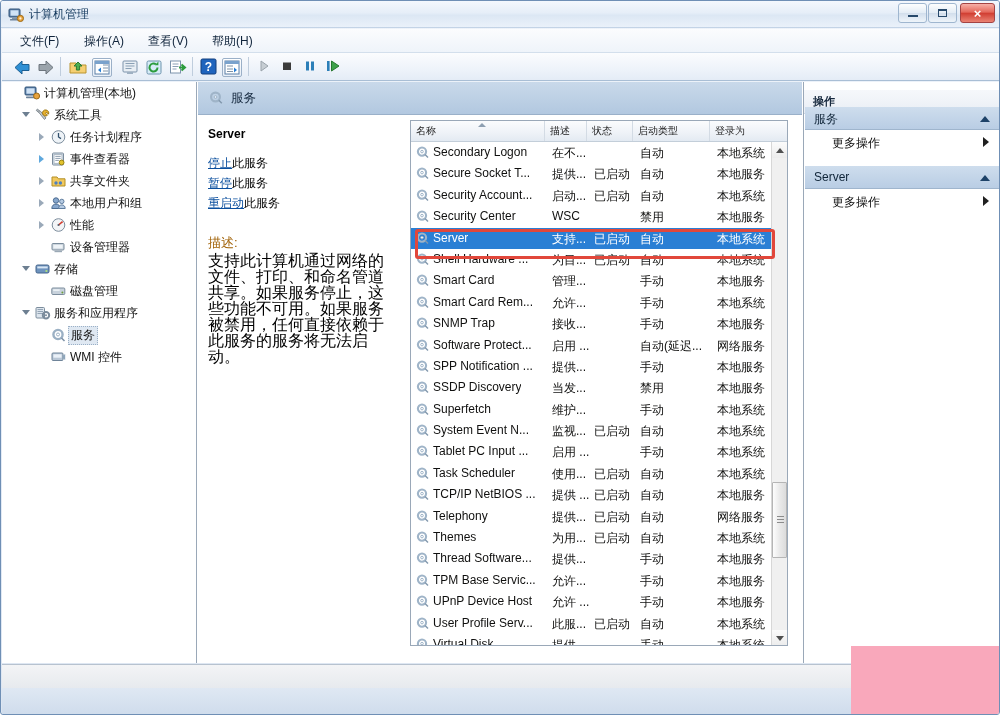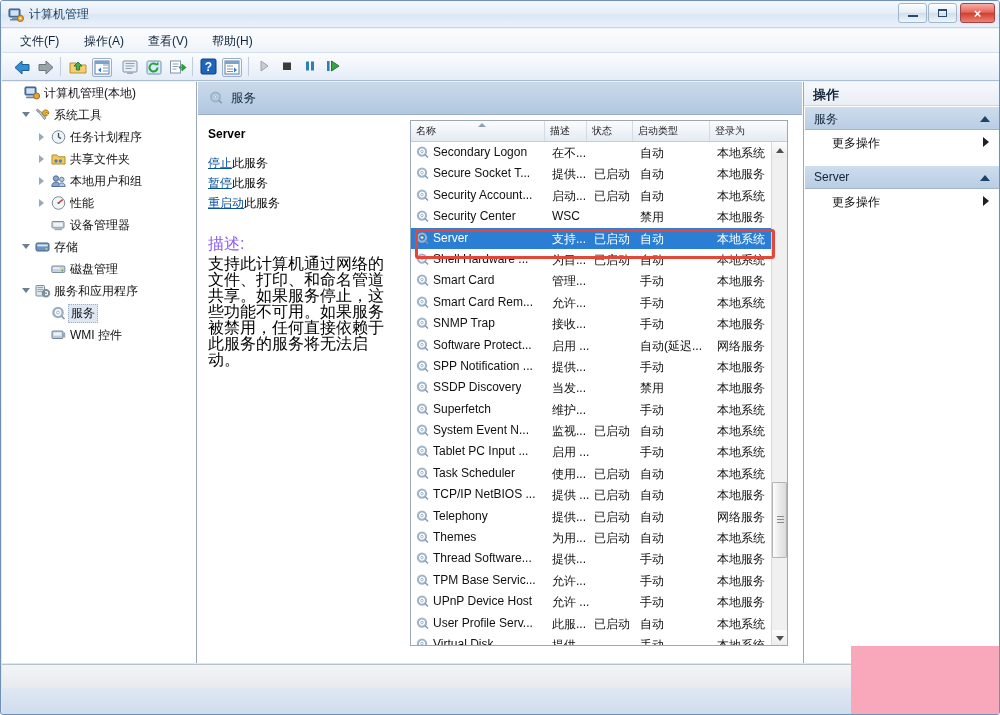--- a/index.html
+++ b/index.html
@@ -149,21 +149,21 @@
     position: absolute; left: 0; top: 34px; width: 211px; height: 547px;
     background: #ffffff;
     padding: 8px 10px 0 10px;
     overflow: hidden;
   }
   #detail-title { font-size: 12px; font-weight: bold; color: #000000; margin: 3px 0 14px 0; }
   .detail-link-row { margin-bottom: 3px; font-size: 12px; color: #000000; white-space: nowrap; }
   .detail-link-row a {
     color: #0b4f9e; text-decoration: underline; cursor: pointer;
   }
-  #detail-desc-label { margin-top: 22px; font-size: 16px; color: #8b5cf6; }
+  #detail-desc-label { margin-top: 22px; font-size: 13px; color: #a16207; }
   #detail-desc-text { margin-top: 1px; font-size: 16px; color: #000; line-height: 16px; }
 
   
   #list-pane {
     position: absolute; left: 212px; top: 38px; width: 378px; height: 526px;
     background: #ffffff;
     border: 1px solid #9aa8b8;
     overflow: hidden;
   }
   #list-header {
@@ -262,24 +262,24 @@
   .ltab::before { left: 0; border-left: 1px solid #a6a6a6; transform: skewX(-17deg); }
   .ltab::after { right: 0; border-right: 1px solid #a6a6a6; transform: skewX(-17deg); }
 
   
   #actions-panel {
     position: absolute; left: 801px; top: 0; width: 197px; height: 581px;
     background: #ffffff;
     border-left: 1px solid #9aa8b8;
   }
   #actions-title {
-    position: absolute; left: 0; top: 0; width: 196px; height: 24px;
+    position: absolute; left: 0; top: 8px; width: 196px; height: 24px;
     background: linear-gradient(#f6f8fb, #e9eef5);
     border-bottom: 1px solid #cfd9e4;
-    font-size: 13px; font-weight: bold; color: #16283d;
+    font-size: 11px; font-weight: bold; color: #16283d;
     padding: 4px 0 0 9px;
   }
   .act-group-head {
     position: absolute; left: 1px; width: 195px; height: 23px;
     background: linear-gradient(#cedded, #b9cde4);
     border-bottom: 1px solid #9fb5cd;
     font-size: 12px; color: #0f2438;
     padding: 4px 0 0 9px;
     cursor: default;
   }
@@ -499,20 +499,34 @@
           </span>
         <span class="ticon">
           <svg width="17" height="16" viewBox="0 0 17 16">
             <circle cx="8.5" cy="8" r="6.3" fill="#eef3f7" stroke="#7b8c9c"></circle>
             <path d="M8.5 4 L8.5 8 L11 9.6" fill="none" stroke="#31506d" stroke-width="1.3"></path>
           </svg>
         </span>
         <span class="tlabel">任务计划程序</span>
       </div>
 
+      <div class="tree-row" style="padding-left:34px">
+        <span class="tw">
+            <i class="arrow blue"></i>
+          </span>
+        <span class="ticon">
+          <svg width="17" height="16" viewBox="0 0 17 16">
+            <rect x="2.5" y="2" width="11" height="12" rx="1" fill="#dbe5ef" stroke="#7b8c9c"></rect>
+            <rect x="4" y="3.6" width="8" height="8.8" fill="#ffffff" stroke="#aab7c3"></rect>
+            <path d="M5.3 5.4 h5.4 M5.3 7.4 h5.4 M5.3 9.4 h3.6" stroke="#8f9fb0"></path>
+            <circle cx="11.6" cy="11.5" r="2.4" fill="#e2c32e" stroke="#9d8511"></circle>
+          </svg>
+        </span>
+        <span class="tlabel">事件查看器</span>
+      </div>
 
       <div class="tree-row" style="padding-left:34px">
         <span class="tw">
             <i class="arrow"></i>
           </span>
         <span class="ticon">
           <svg width="17" height="16" viewBox="0 0 17 16">
             <path d="M2 4 h5 l1.4 1.8 h6.6 v7.2 h-13 z" fill="#f2c95e" stroke="#b38f24"></path>
             <circle cx="6" cy="10" r="1.7" fill="#4d80c0"></circle>
             <circle cx="10.4" cy="10" r="1.7" fill="#4d80c0"></circle>

